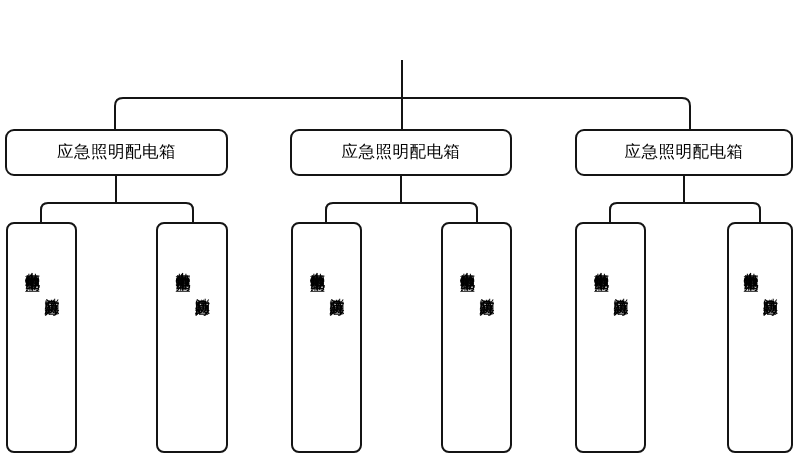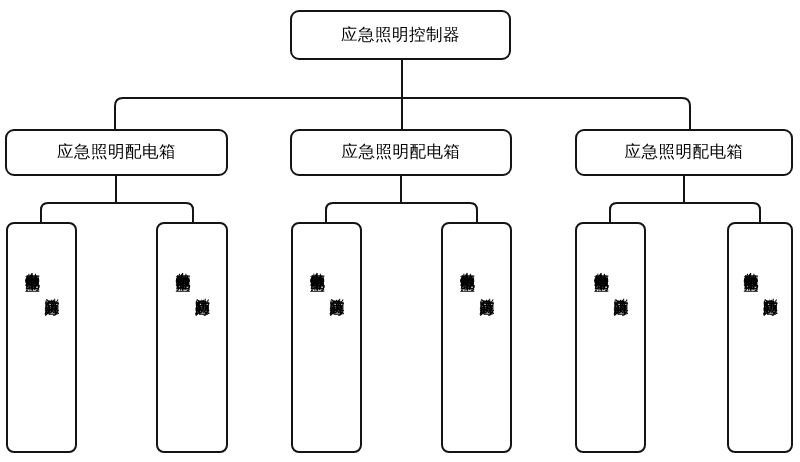--- a/index.html
+++ b/index.html
@@ -82,23 +82,20 @@
   <svg id="connector-layer" viewBox="0 0 800 462" width="800" height="462" xmlns="http://www.w3.org/2000/svg">
     <g fill="none" stroke="#141414" stroke-width="2" stroke-linecap="butt">
       <path d="M 402,60 L 402,98"></path>
       <path d="M 115,130 L 115,106 Q 115,98 123,98 L 682,98 Q 690,98 690,106 L 690,130 M 402,98 L 402,130"></path>
       <path d="M 41,222 L 41,210 Q 41,203 48,203 L 186,203 Q 193,203 193,210 L 193,222 M 116,176 L 116,203"></path>
       <path d="M 326,222 L 326,210 Q 326,203 333,203 L 470,203 Q 477,203 477,210 L 477,222 M 401,176 L 401,203"></path>
       <path d="M 610,222 L 610,210 Q 610,203 617,203 L 753,203 Q 760,203 760,210 L 760,222 M 684,176 L 684,203"></path>
     </g>
   </svg>
 
-  <div class="node" id="node-root" style="left: 290px; top: 10px; width: 221px; height: 50px;">
-    <span class="node-h">应急照明控制器</span>
-  </div>
 
   <div class="node" id="node-panel-1" style="left: 5px; top: 129px; width: 223px; height: 47px;">
     <span class="node-h">应急照明配电箱</span>
   </div>
   <div class="node" id="node-panel-2" style="left: 290px; top: 129px; width: 222px; height: 47px;">
     <span class="node-h">应急照明配电箱</span>
   </div>
   <div class="node" id="node-panel-3" style="left: 575px; top: 129px; width: 218px; height: 47px;">
     <span class="node-h">应急照明配电箱</span>
   </div>

